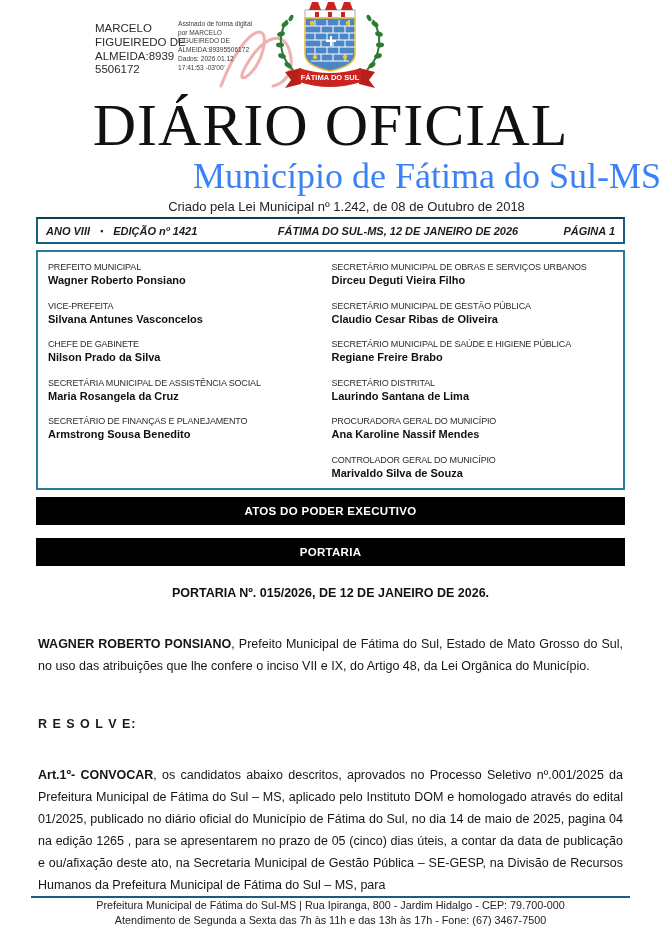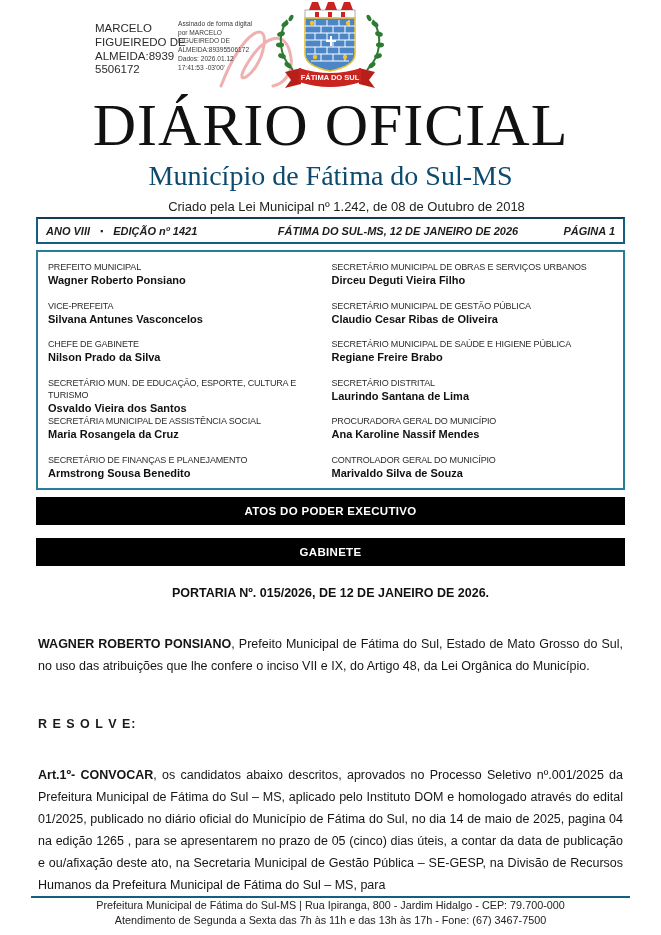--- a/index.html
+++ b/index.html
@@ -26,22 +26,22 @@
   .crest { position:absolute; left:271px; top:0; width:118px; height:94px; }
 
   
   .masthead-title {
     position:absolute; top:94px; left:0; width:100%;
     font-family:"Liberation Serif", serif; font-size:60px; line-height:62px;
     text-align:center; color:#111; letter-spacing:1px;
   }
   .masthead-sub {
     position:absolute; top:157px; left:0; width:100%;
-    font-family:"Liberation Serif", serif; font-size:28px; line-height:38px;
-    text-align:center; color:#0c4a6e;
+    font-family:"Liberation Serif", serif; font-size:36px; line-height:38px;
+    text-align:right; color:#3b82f6;
   }
   .masthead-tag {
     position:absolute; top:199px; left:16px; width:100%;
     font-size:13px; text-align:center; color:#222;
   }
 
   
   .edition-bar {
     position:absolute; left:36px; top:217px; width:589px; height:27px;
     border:2px solid #155e80; border-top-color:#123c4f;
@@ -205,24 +205,20 @@
       </div>
       <div class="off-entry">
         <div class="off-role">VICE-PREFEITA</div>
         <div class="off-name">Silvana Antunes Vasconcelos</div>
       </div>
       <div class="off-entry">
         <div class="off-role">CHEFE DE GABINETE</div>
         <div class="off-name">Nilson Prado da Silva</div>
       </div>
       <div class="off-entry">
-        <div class="off-role">SECRETÁRIO MUN. DE EDUCAÇÃO, ESPORTE, CULTURA E TURISMO</div>
-        <div class="off-name">Osvaldo Vieira dos Santos</div>
-      </div>
-      <div class="off-entry">
         <div class="off-role">SECRETÁRIA MUNICIPAL DE ASSISTÊNCIA SOCIAL</div>
         <div class="off-name">Maria Rosangela da Cruz</div>
       </div>
       <div class="off-entry">
         <div class="off-role">SECRETÁRIO DE FINANÇAS E PLANEJAMENTO</div>
         <div class="off-name">Armstrong Sousa Benedito</div>
       </div>
     </div>
     <div class="off-col">
       <div class="off-entry">
@@ -246,21 +242,21 @@
         <div class="off-name">Ana Karoline Nassif Mendes</div>
       </div>
       <div class="off-entry">
         <div class="off-role">CONTROLADOR GERAL DO MUNICÍPIO</div>
         <div class="off-name">Marivaldo Silva de Souza</div>
       </div>
     </div>
   </div>
 
   <div class="section-bar bar-1">ATOS DO PODER EXECUTIVO</div>
-  <div class="section-bar bar-2">GABINETE</div>
+  <div class="section-bar bar-2">PORTARIA</div>
 
   <div class="doc-heading">PORTARIA Nº. 015/2026, DE 12 DE JANEIRO DE 2026.</div>
 
   <div class="doc-par par-1"><b>WAGNER ROBERTO PONSIANO</b><span>, Prefeito Municipal de Fátima do Sul, Estado de Mato Grosso do Sul, no uso das atribuições que lhe confere o inciso VII e IX, do Artigo 48, da Lei Orgânica do Município.</span></div>
 
   <div class="resolve">R E S O L V E:</div>
 
   <div class="doc-par par-2"><b>Art.1º- CONVOCAR</b><span>, os candidatos abaixo descritos, aprovados no Processo Seletivo nº.001/2025 da Prefeitura Municipal de Fátima do Sul – MS, aplicado pelo Instituto DOM e homologado através do edital 01/2025, publicado no diário oficial do Município de Fátima do Sul, no dia 14 de maio de 2025, pagina 04 na edição 1265 , para se apresentarem no prazo de 05 (cinco) dias úteis, a contar da data de publicação e ou/afixação deste ato, na Secretaria Municipal de Gestão Pública – SE-GESP, na Divisão de Recursos Humanos da Prefeitura Municipal de Fátima do Sul – MS, para</span></div>
 
   <div class="footer">

